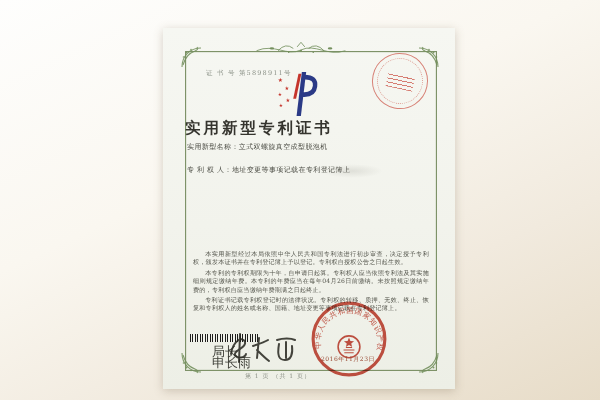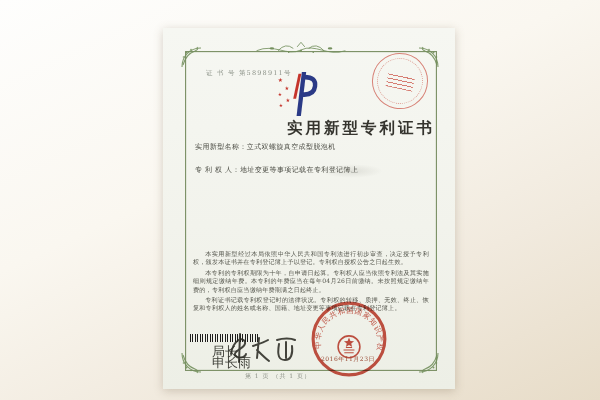--- a/index.html
+++ b/index.html
@@ -22,23 +22,23 @@
   .cert-no{position:absolute;left:32px;top:41px;font-size:6.5px;color:#8e948a;
        letter-spacing:1.2px;white-space:nowrap;margin-left:11px;}
   .corner-stamp{position:absolute;left:209px;top:25px;width:54px;height:54px;
        border:1.6px solid rgba(198,62,48,.72);border-radius:50%;opacity:.88;
        transform:rotate(12deg);}
   .corner-stamp .inner-ring{position:absolute;inset:4px;border:1px dotted rgba(198,62,48,.55);
        border-radius:50%;}
   .corner-stamp .marks{position:absolute;left:25%;top:38%;width:50%;height:26%;
        background:repeating-linear-gradient(0deg,rgba(198,62,48,.75) 0 1px,transparent 1px 4px);}
   .logo{position:absolute;left:111px;top:42px;width:48px;height:48px;}
-  .title{position:absolute;left:22px;top:90px;width:250px;text-align:right;
+  .title{position:absolute;left:22px;top:90px;width:250px;text-align:left;
        font-size:15.5px;font-weight:700;color:#35342e;letter-spacing:3px;white-space:nowrap;}
-  .fields{position:absolute;left:32px;top:114px;width:232px;}
+  .fields{position:absolute;left:24px;top:114px;width:232px;}
   .row{font-size:7px;color:#4a4b43;letter-spacing:.4px;margin-bottom:12.5px;white-space:nowrap;}
   .smudge{position:absolute;left:158px;top:136px;width:62px;height:14px;border-radius:50%;
        background:radial-gradient(ellipse,rgba(150,150,140,.22),rgba(150,150,140,0) 70%);}
   .paras{position:absolute;left:30px;top:222px;width:236px;}
   .paras p{margin:0 0 2px 0;font-size:6.1px;line-height:8.4px;color:#55564d;
        text-align:justify;text-indent:2em;letter-spacing:.2px;}
   .barcode{position:absolute;left:27px;top:306px;width:68px;height:8px;
        background:repeating-linear-gradient(90deg,#1e1e1c 0 1.5px,#f2f3ec 1.5px 2.4px,
        #1e1e1c 2.4px 3.1px,#f2f3ec 3.1px 5px);}
   .signer{position:absolute;left:49px;top:318px;font-size:13px;color:#3f4039;line-height:11px;}

